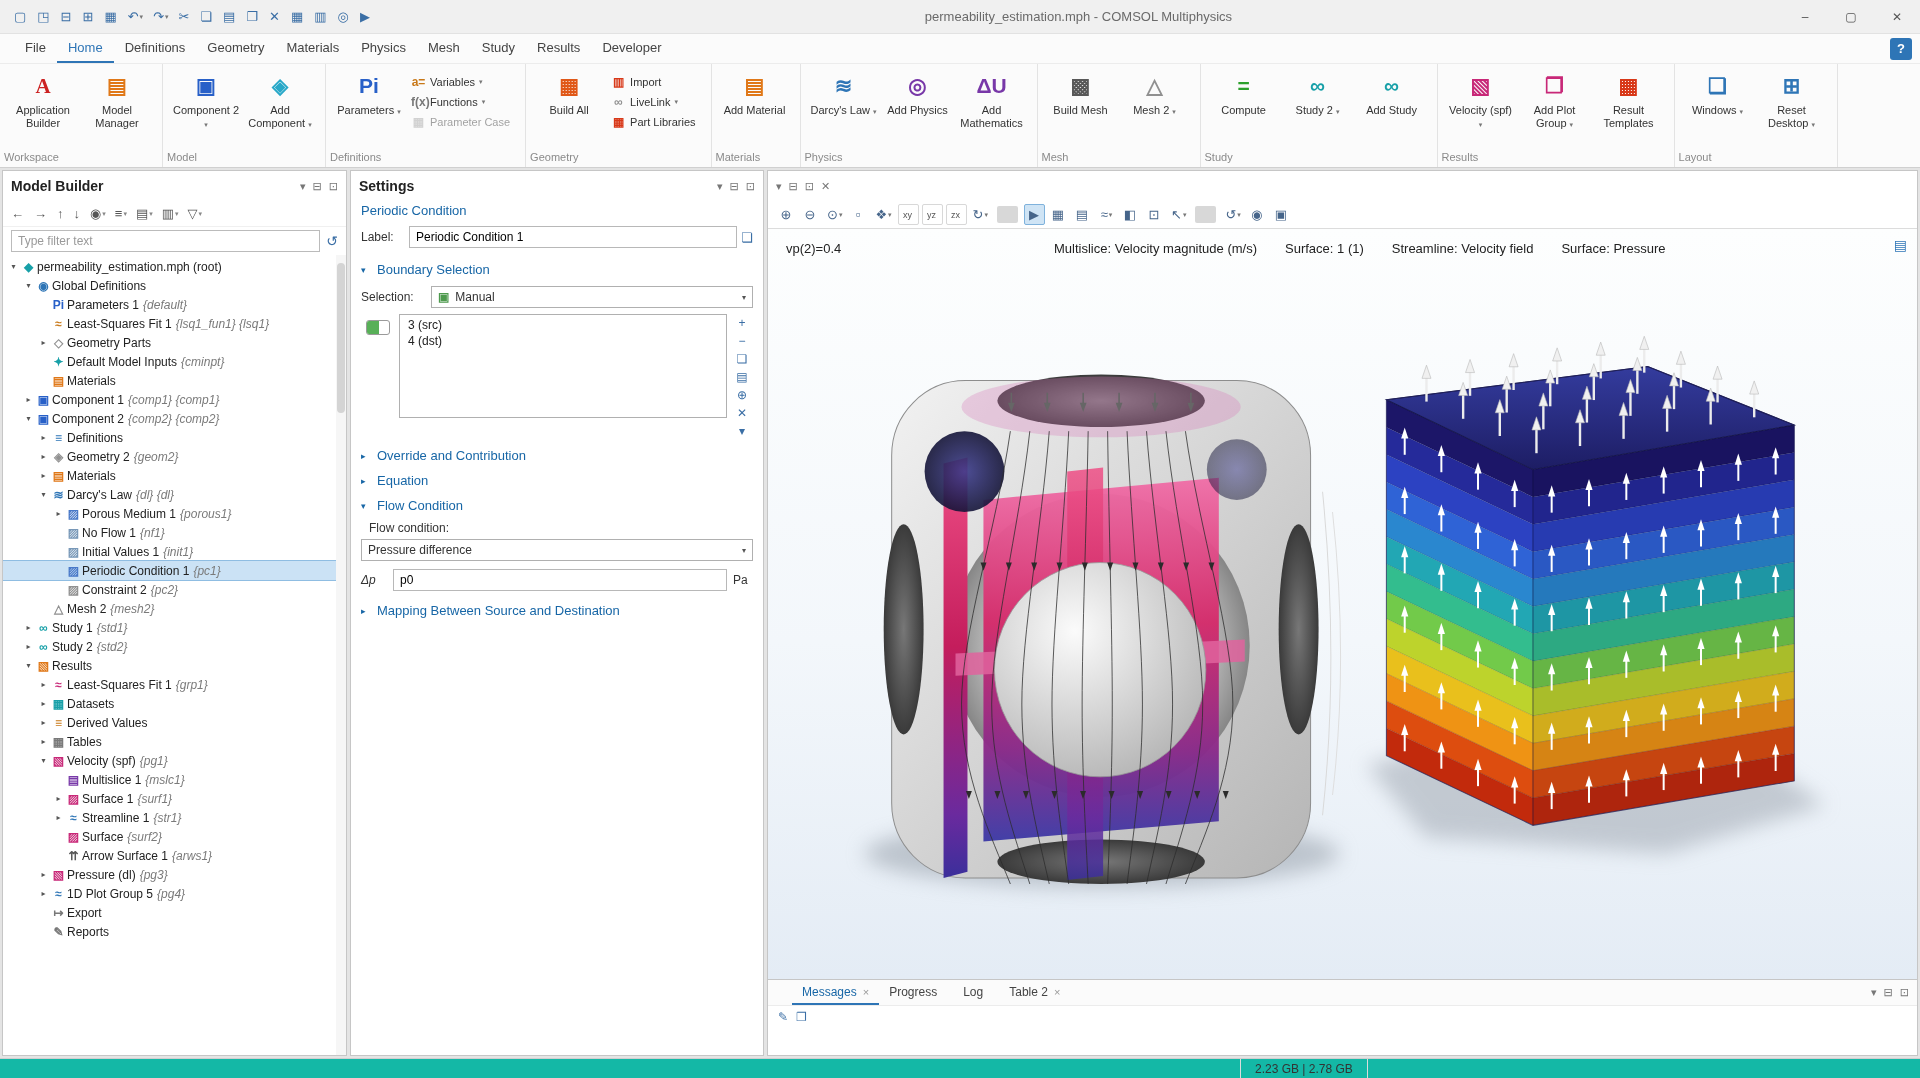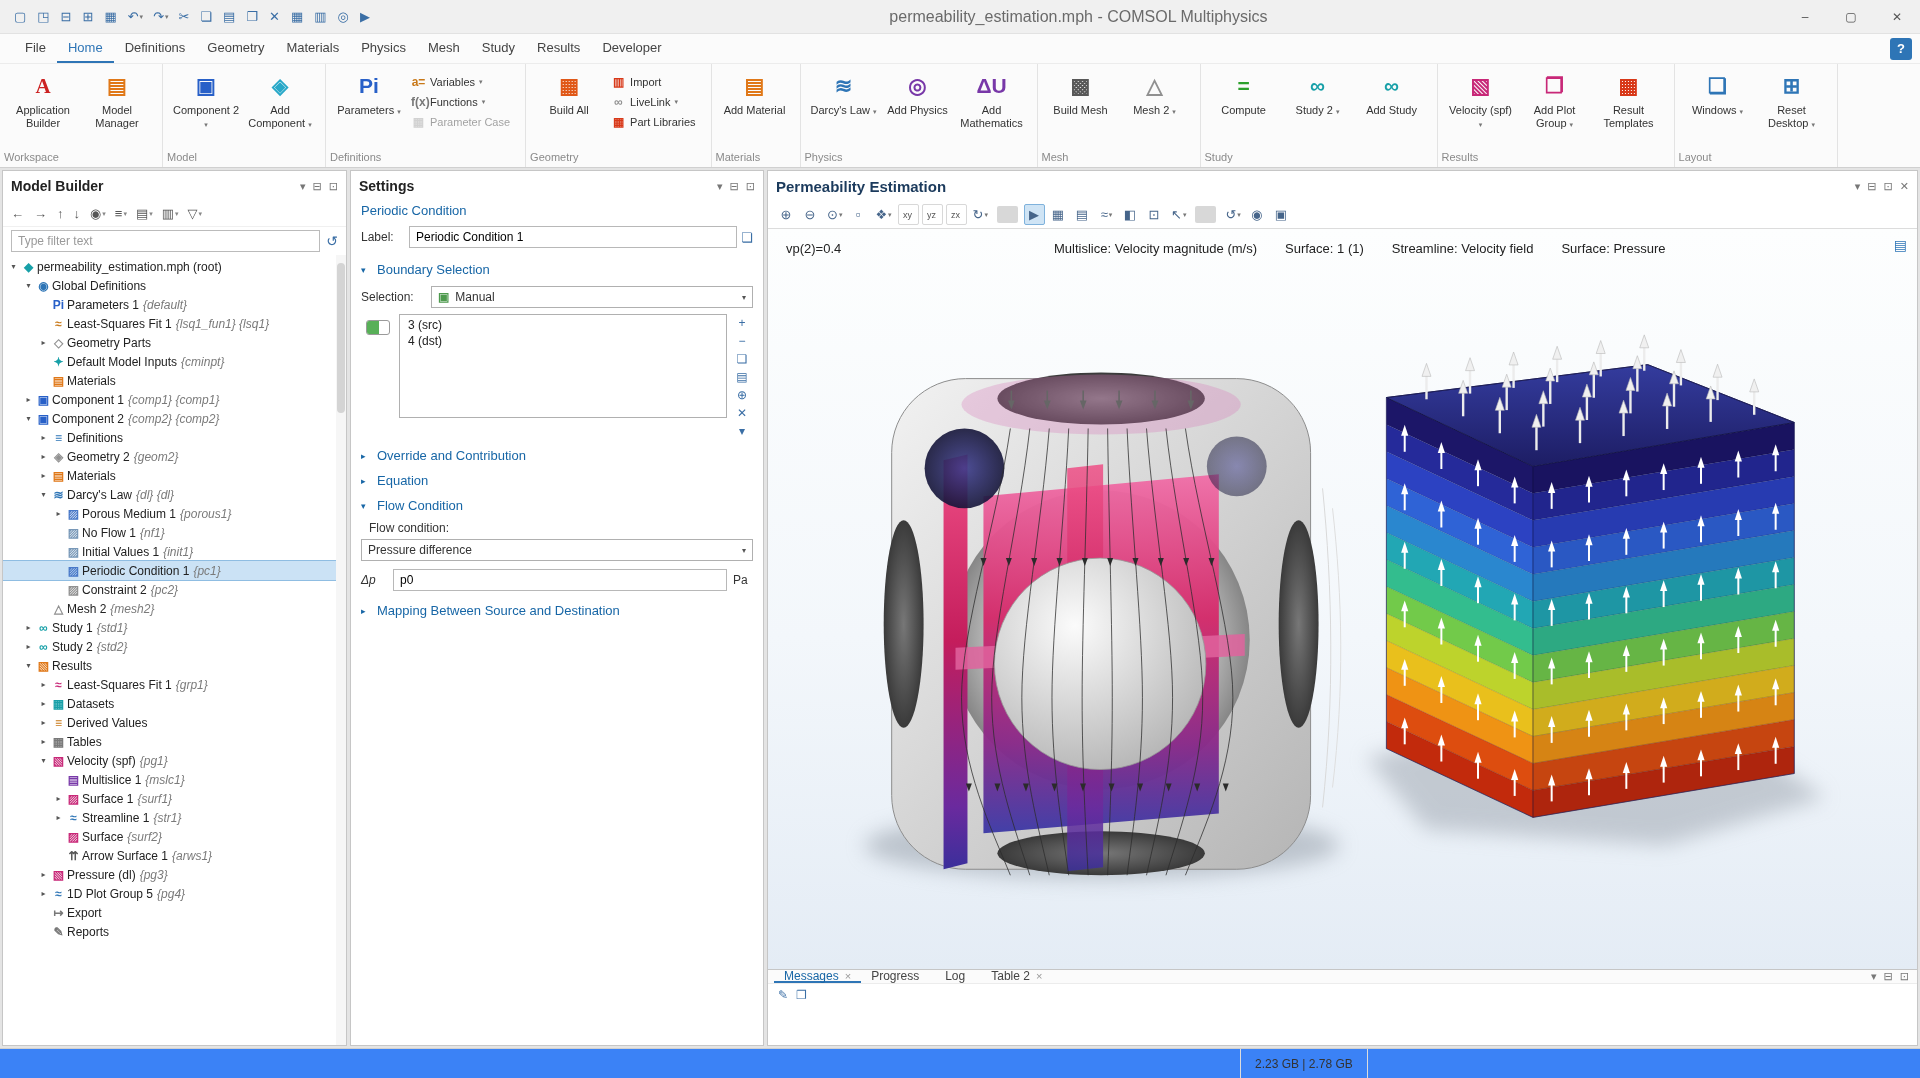--- a/index.html
+++ b/index.html
@@ -8,21 +8,21 @@
     background:#e4e4e4; }
   .app { display:flex; flex-direction:column; width:1920px; height:1078px; }
 
   
   .titlebar { height:34px; background:#f0f0f0; display:flex; align-items:center;
     border-bottom:1px solid #e2e2e2; }
   .qat { display:flex; align-items:center; gap:2px; padding-left:10px; }
   .ticon { display:inline-flex; align-items:center; height:24px; padding:0 4px;
     color:#3a6ea5; font-size:13px; cursor:default; border-radius:3px; }
   .ticon .tdd { font-size:7px; color:#777; margin-left:1px; }
-  .titlebar .title { flex:1; text-align:center; color:#6a6a6a; font-size:16px; }
+  .titlebar .title { flex:1; text-align:center; color:#6a6a6a; font-size:13px; }
   .wincontrols { display:flex; height:34px; }
   .wctl { width:46px; height:34px; display:flex; align-items:center; justify-content:center;
     color:#555; font-size:12px; }
 
   
   .menubar { height:30px; background:#fbfbfb; display:flex; align-items:stretch;
     padding-left:14px; border-bottom:1px solid #ececec; }
   .menuitems { display:flex; }
   .menu-item { padding:0 11px; display:flex; align-items:center; font-size:13px; color:#444;
     border-bottom:2px solid transparent; cursor:default; }
@@ -131,34 +131,34 @@
   .plot { flex:1; position:relative; min-height:0;
     background:linear-gradient(180deg,#fdfefe 0%,#f3f7fb 55%,#e4ecf5 100%); }
   .plot svg { position:absolute; inset:0; width:100%; height:100%; }
   .param-text { position:absolute; left:18px; top:12px; font-size:13px; color:#222; }
   .legend { position:absolute; left:286px; top:12px; font-size:13px; color:#222; white-space:nowrap; }
   .legend span { margin-right:28px; }
   .plot-info { position:absolute; right:10px; top:8px; color:#2e75b6; font-size:14px; }
 
   
   .messages { height:76px; border-top:1px solid #c6c6c6; display:flex; flex-direction:column; flex:0 0 auto; }
-  .mtabs { height:14px; display:flex; align-items:stretch; background:#fbfbfb;
-    border-bottom:1px solid #ececec; padding-left:6px; }
+  .mtabs { height:26px; display:flex; align-items:stretch; background:#fbfbfb;
+    border-bottom:1px solid #ececec; padding-left:24px; }
   .mtabwrap { display:flex; flex:1; }
   .mtab { display:flex; align-items:center; gap:6px; padding:0 10px; color:#444; font-size:12px;
     border-bottom:2px solid transparent; cursor:default; }
   .mtab.active { color:#1766a6; border-bottom-color:#2e75b6; }
   .mtab .x { color:#999; font-size:11px; }
   .mtabicons { display:flex; gap:7px; align-items:center; padding-right:8px; }
   .mtools { height:22px; display:flex; align-items:center; gap:8px; padding:0 10px; }
   .mtool { color:#3a6ea5; font-size:12px; }
   .mbody { flex:1; background:#fff; }
 
   
-  .statusbar { height:30px; background:#3b82f6; border-top:1px solid #d0d0d0; position:relative; }
+  .statusbar { height:20px; background:#14b8a6; border-top:1px solid #d0d0d0; position:relative; }
   .mem { position:absolute; left:1240px; top:0; height:100%; display:flex; align-items:center;
     color:#333; font-size:12px; padding:0 14px; border-left:1px solid #dcdcdc; border-right:1px solid #dcdcdc; }
 
   
   [data-name="application-builder-icon"]{color:#cc2222;font-family:"Liberation Serif",serif;}
   [data-name="compute-icon"]{color:#2ca02c;}
 </style>
 </head>
 <body>
 
@@ -930,21 +930,20 @@
       <div class="section" data-name="mapping-section">
         <div class="sect-h" data-name="mapping-section-header">
           <span class="chev" data-name="chevron-right-icon">▸</span>
           <span>Mapping Between Source and Destination</span>
         </div>
       </div>
     </div>
 
     <div class="panel graphics" data-name="graphics-panel">
       <div class="phead">
-        <span class="ptitle" data-name="graphics-title">Permeability Estimation</span>
         <span class="phicons">
 
         <span class="phicon" data-name="panel-menu-icon">▾</span>
             <span class="phicon" data-name="float-icon">⊟</span>
             <span class="phicon" data-name="maximize-icon">⊡</span>
             <span class="phicon" data-name="close-icon">✕</span>
           </span>
       </div>
       <div class="gtoolbar" data-name="graphics-toolbar">
 

